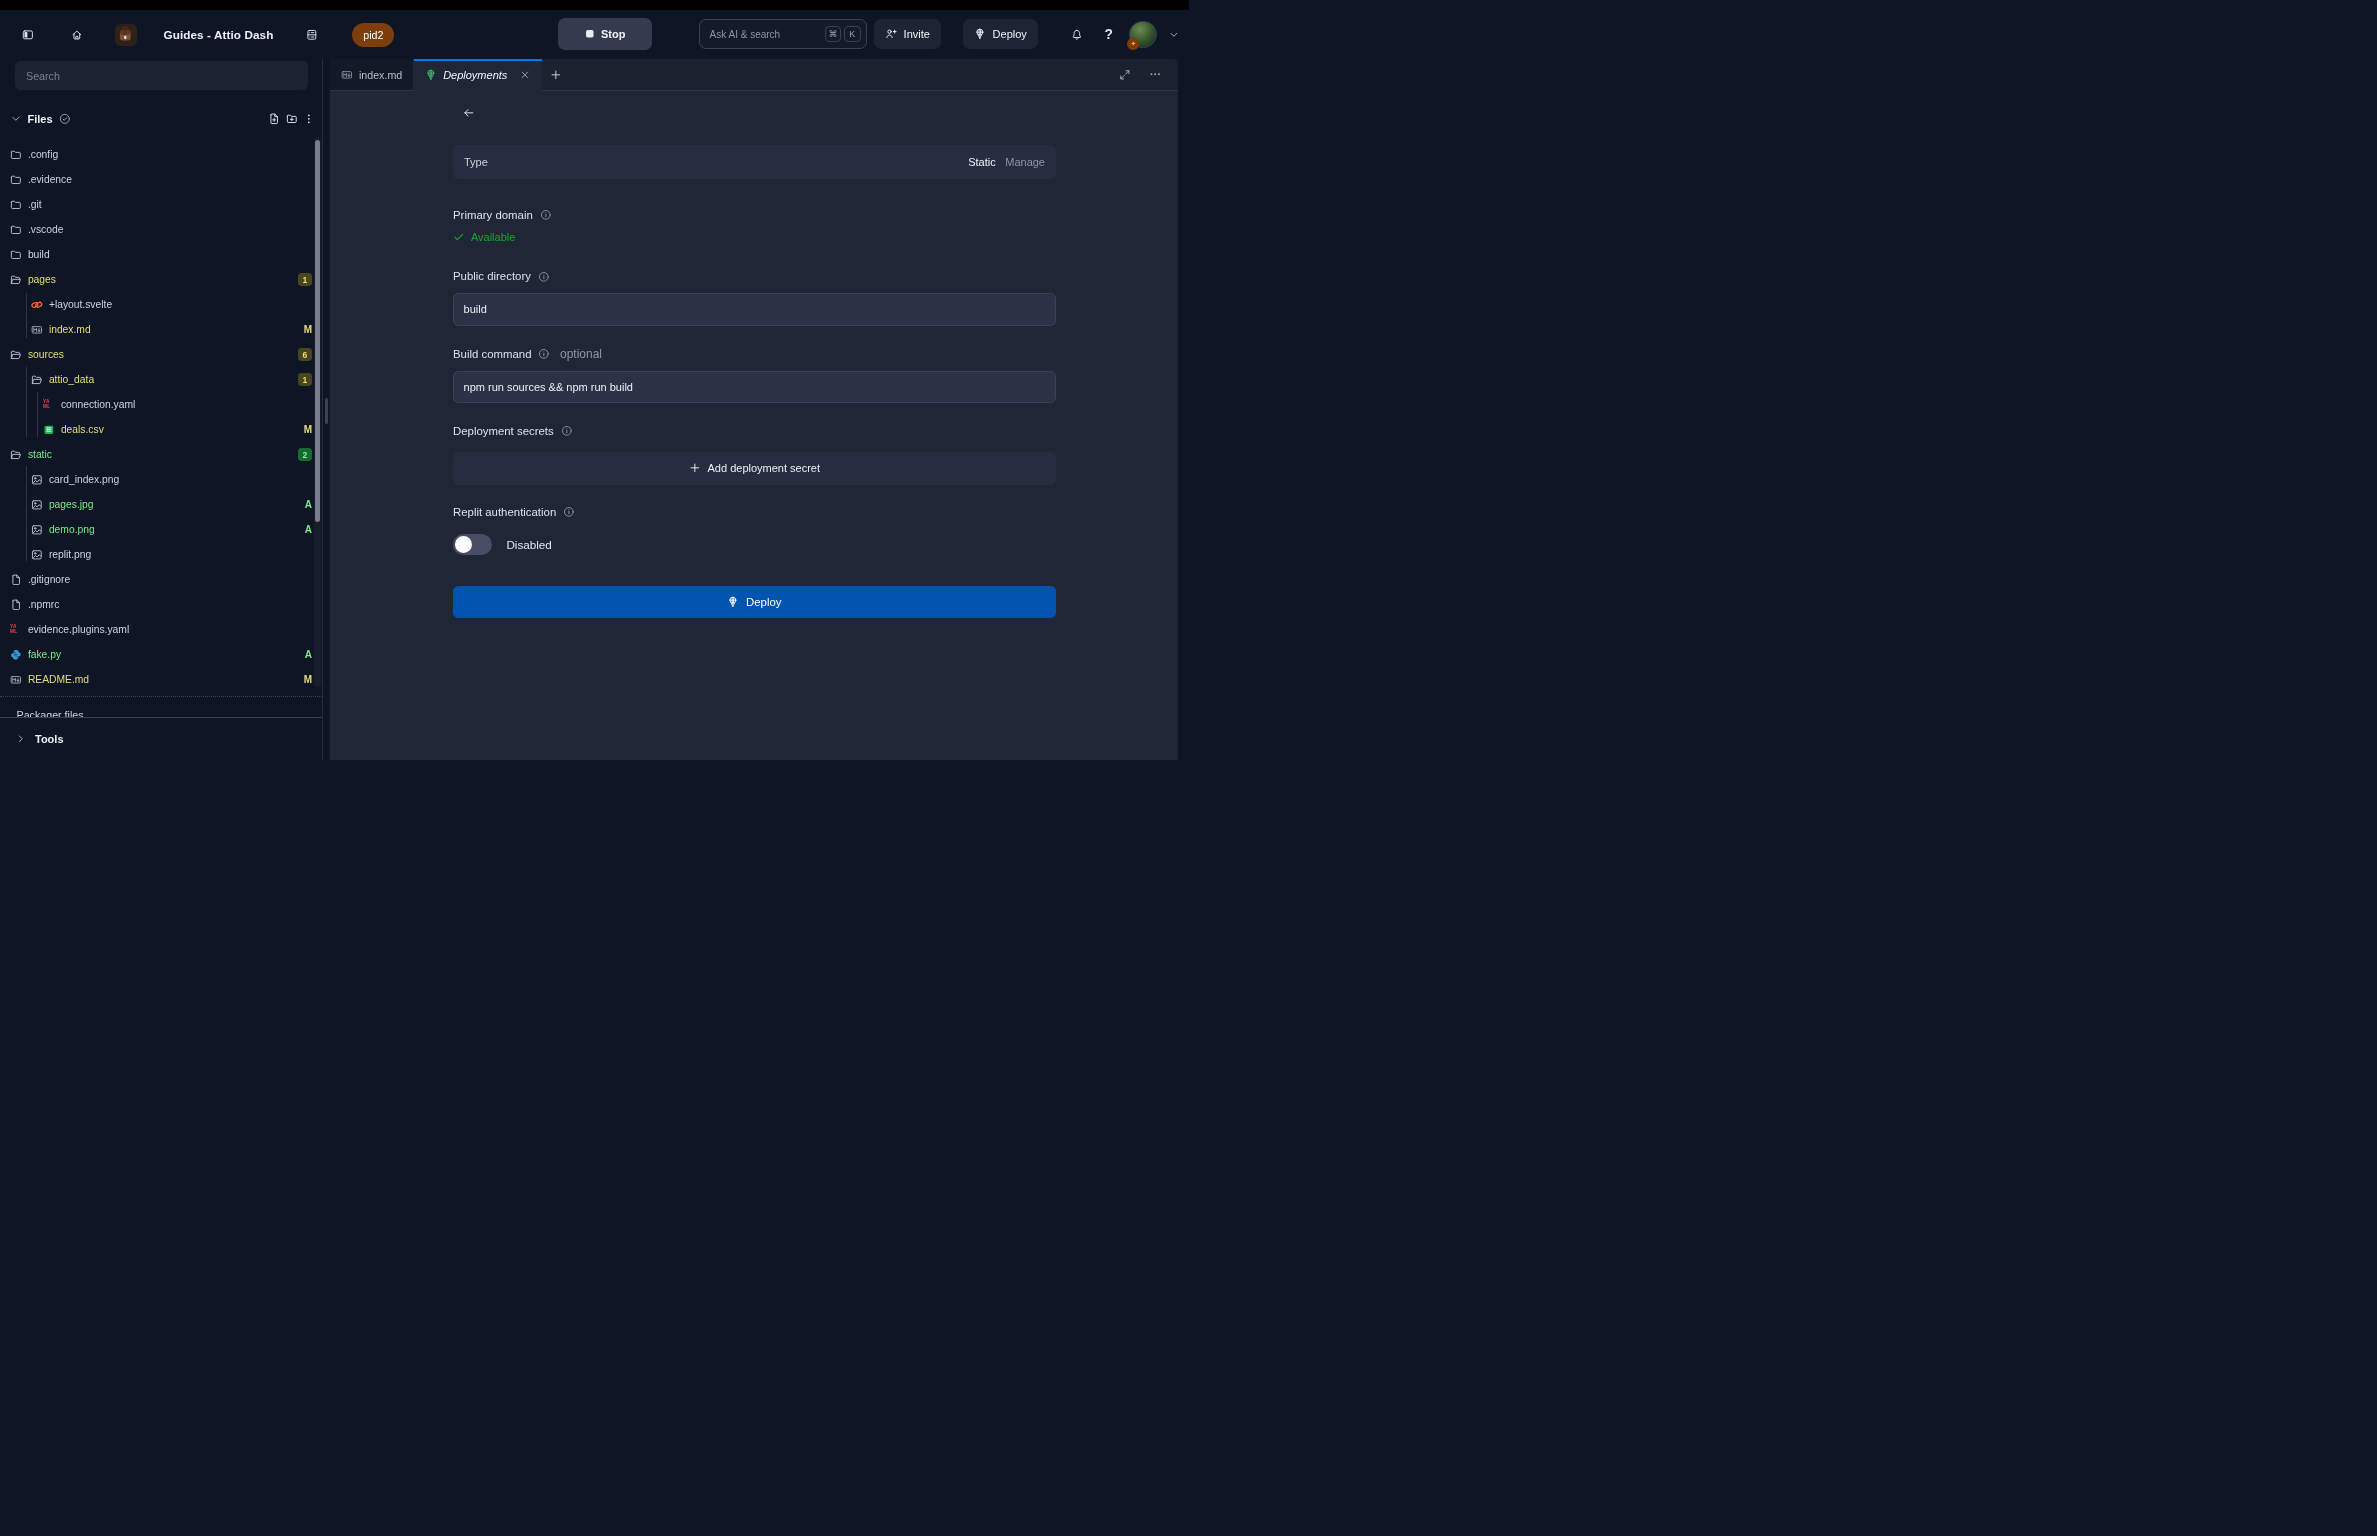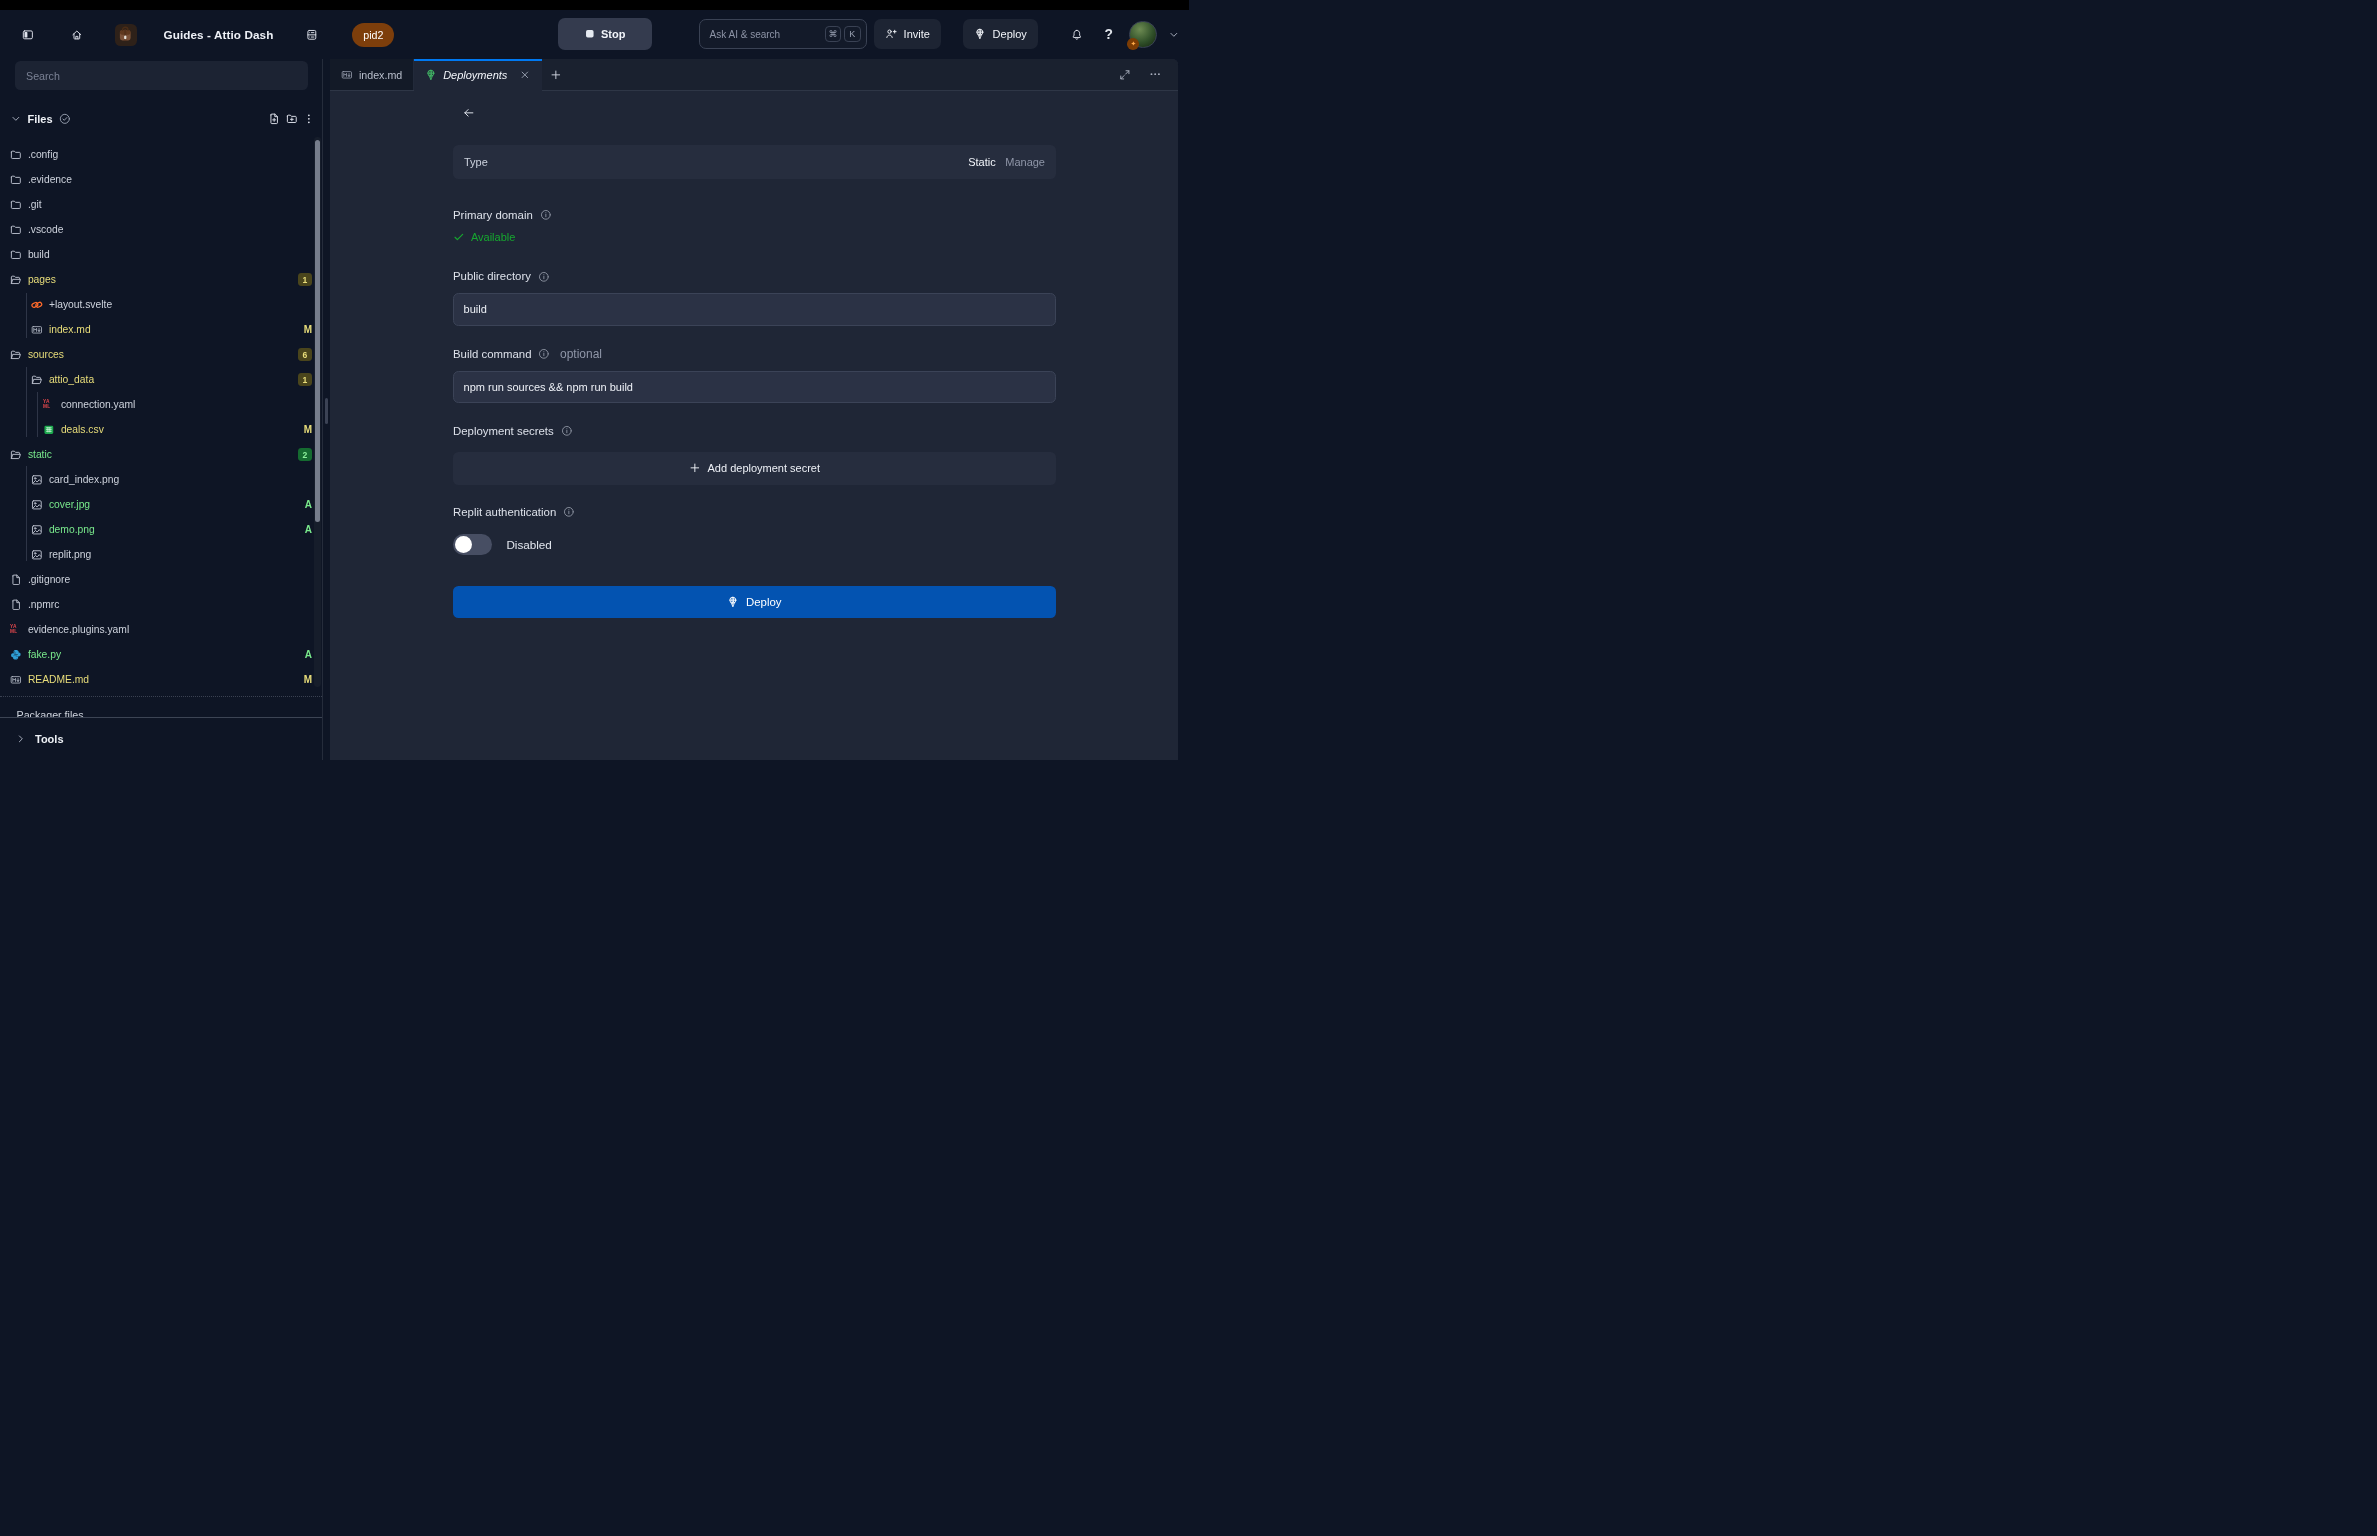--- a/index.html
+++ b/index.html
@@ -367,21 +367,21 @@
         <span class="label">card_index.png</span>
       </div>
       <div class="tree-row lvl1 c-green">
         <span class="ico">
           <svg width="11.7" height="11.7" viewBox="0 0 16 16" fill="none" stroke="currentColor" stroke-width="1.3" stroke-linecap="round" stroke-linejoin="round">
             <rect x="2" y="2.4" width="12" height="11.2" rx="1.6"></rect>
             <circle cx="5.7" cy="6" r="1.1"></circle>
             <path d="M2.7 12.5l3.5-3.7 2.2 2.2 2.9-3.3 2.1 2.3"></path>
           </svg>
         </span>
-        <span class="label">cover.jpg</span>
+        <span class="label">pages.jpg</span>
         <span class="letter-green">A</span>
       </div>
       <div class="tree-row lvl1 c-green">
         <span class="ico">
           <svg width="11.7" height="11.7" viewBox="0 0 16 16" fill="none" stroke="currentColor" stroke-width="1.3" stroke-linecap="round" stroke-linejoin="round">
             <rect x="2" y="2.4" width="12" height="11.2" rx="1.6"></rect>
             <circle cx="5.7" cy="6" r="1.1"></circle>
             <path d="M2.7 12.5l3.5-3.7 2.2 2.2 2.9-3.3 2.1 2.3"></path>
           </svg>
         </span>

